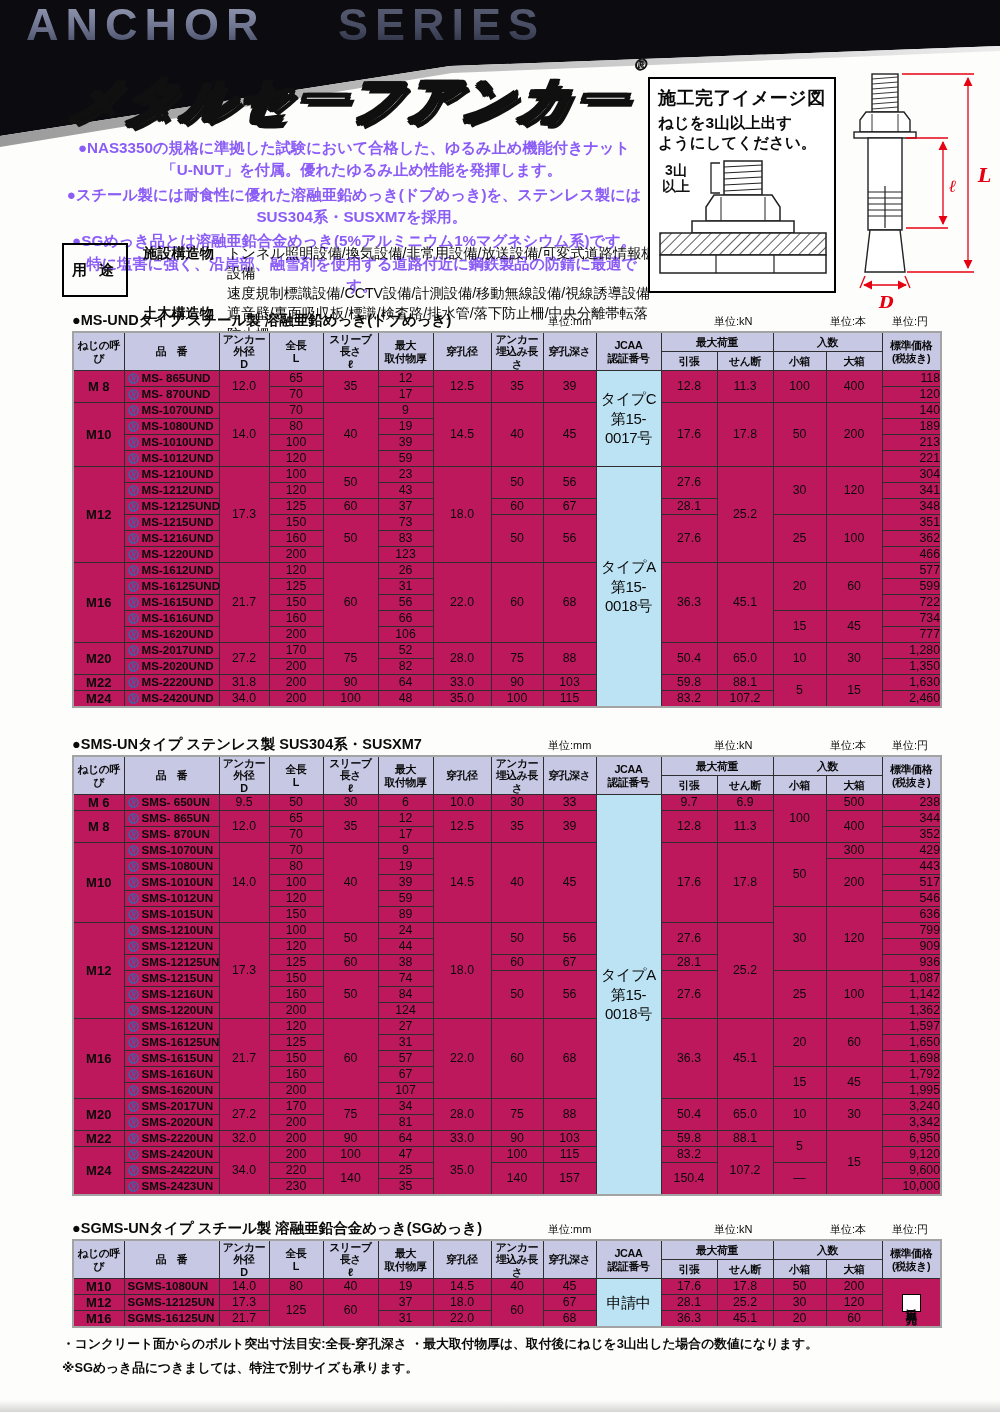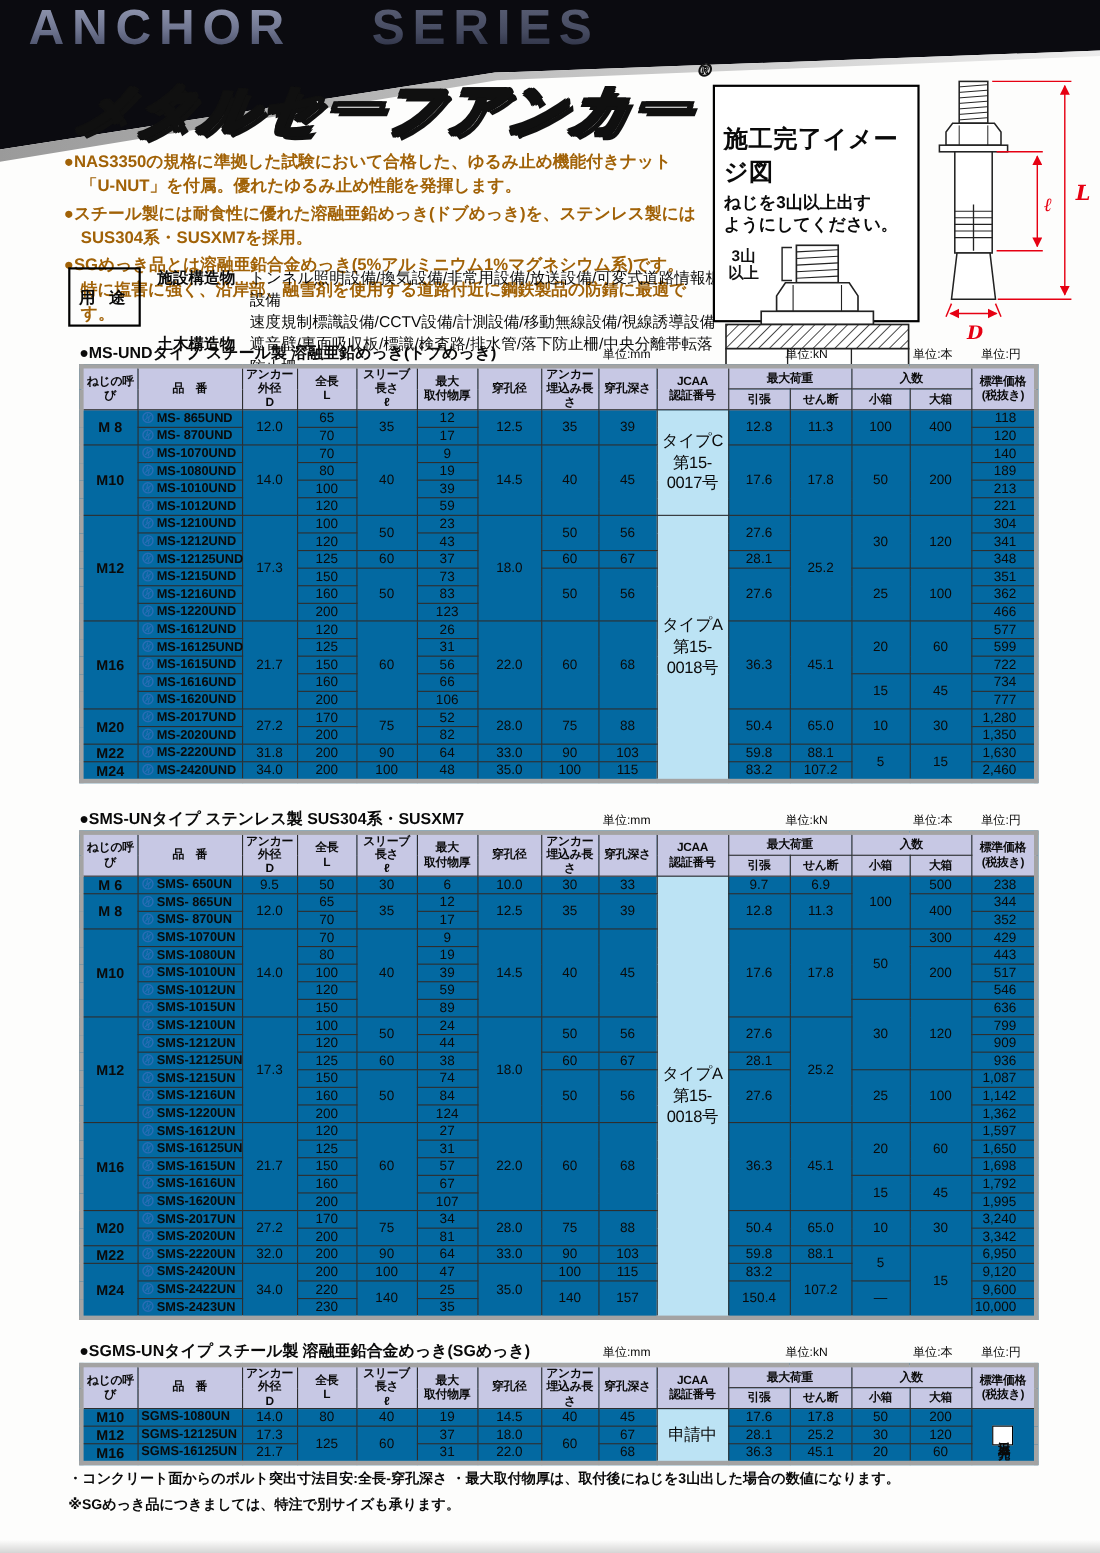--- a/index.html
+++ b/index.html
@@ -12,52 +12,52 @@
         background:linear-gradient(to bottom,rgba(0,0,0,0),rgba(0,0,0,0.16));}
   
   .banner{position:absolute;top:0;left:0;width:1000px;height:170px;}
   .product-title{position:absolute;top:56px;left:64px;font-size:52px;font-weight:900;font-style:italic;
         letter-spacing:3px;color:#fff;transform:skewX(-9deg);transform-origin:left bottom;white-space:nowrap;
         -webkit-text-stroke:3px #101010;
         text-shadow:6px 5px 0 #101010,-2px -2px 0 #101010,2px -2px 0 #101010,-2px 2px 0 #101010,2px 2px 0 #101010;}
   .product-title sup{font-size:16px;-webkit-text-stroke:1px #101010;text-shadow:none;vertical-align:48px;letter-spacing:0;}
   
   .intro{position:absolute;top:137px;left:58px;width:592px;}
-  .intro p{margin:0 0 2px 0;font-size:15.2px;font-weight:600;line-height:1.47;color:#a16207;
-        white-space:pre-line;padding-left:1.02em;text-indent:-1.02em;}
+  .intro p{margin:0 0 2px 0;font-size:15.2px;font-weight:600;line-height:1.47;color:#8b5cf6;
+        white-space:pre-line;padding-left:1.02em;text-indent:-1.02em;text-align:center;}
   
   .usage{position:absolute;top:243px;left:62px;width:600px;display:flex;align-items:flex-start;}
   .usage-label{border:2px solid #000;width:62px;height:50px;display:flex;align-items:center;justify-content:center;
         font-size:15px;font-weight:700;letter-spacing:4px;flex:0 0 auto;}
   .usage-rows{margin-left:15px;font-size:14.2px;line-height:1.42;}
   .usage-row{display:flex;}
   .usage-cat{font-weight:700;flex:0 0 84px;}
   .usage-items{white-space:pre-line;font-weight:500;}
   
   .install-box{position:absolute;top:77px;left:648px;width:188px;height:216px;border:2.5px solid #000;
         background:#fff;box-sizing:border-box;padding:7px 8px 4px 8px;}
-  .install-title{font-size:22px;font-weight:800;letter-spacing:0.5px;margin-top:26px;}
+  .install-title{font-size:18px;font-weight:800;letter-spacing:0.5px;}
   .install-instruction{font-size:15.5px;font-weight:600;line-height:1.3;white-space:pre-line;margin-top:3px;}
   .install-draw{margin-top:4px;}
   .bolt-diagram{position:absolute;top:70px;left:846px;width:152px;height:256px;}
   .dim-label{font-family:"DejaVu Serif","Liberation Serif",serif;font-style:italic;font-weight:700;}
   
   .tbl-section{position:absolute;left:72px;width:972px;}
   .tbl-caption{position:relative;height:20px;font-size:14.5px;font-weight:700;white-space:nowrap;}
   .unit{position:absolute;top:3px;font-size:11px;font-weight:400;}
-  table.spec{border-collapse:collapse;table-layout:fixed;width:868px;border:4px solid #a3a3a3;background:#0369a1;}
+  table.spec{border-collapse:collapse;table-layout:fixed;width:868px;border:2px solid #a3a3a3;background:#be185d;}
   table.spec th,table.spec td{border:1px solid #2e2e2e;text-align:center;vertical-align:middle;
         padding:0 1px;color:var(--ink);}
   table.spec th{background:var(--header-bg);font-size:10.8px;font-weight:700;height:18px;line-height:1.12;
         white-space:pre-line;letter-spacing:-0.3px;}
   table.spec td{font-size:12.3px;height:15px;line-height:1.05;}
   table.spec td.name{font-weight:700;font-size:13px;}
   table.spec td.part{text-align:left;font-size:11.6px;white-space:nowrap;padding-left:3px;font-weight:600;}
   table.spec td.jcaa{background:var(--jcaa-bg);font-size:15px;white-space:pre-line;line-height:1.3;letter-spacing:-0.3px;}
-  table.spec td.price{text-align:right;padding-right:16px;}
+  table.spec td.price{text-align:right;padding-right:0;}
   table.spec tr.grp>td{border-top:1.6px solid #000;}
   .logo{display:inline-block;margin-right:3px;}
   .logo svg{vertical-align:-1.5px;}
   .vbox{writing-mode:vertical-rl;border:1.5px solid #000;margin:2px auto;padding:4px 2px;
         font-size:11.5px;font-weight:700;letter-spacing:2px;line-height:1.1;background:#fff;}
   
   .footnotes{position:absolute;top:1332px;left:62px;width:900px;font-size:12.8px;font-weight:600;line-height:1.85;}
   .footnotes div{white-space:nowrap;}
 </style>
 </head>

